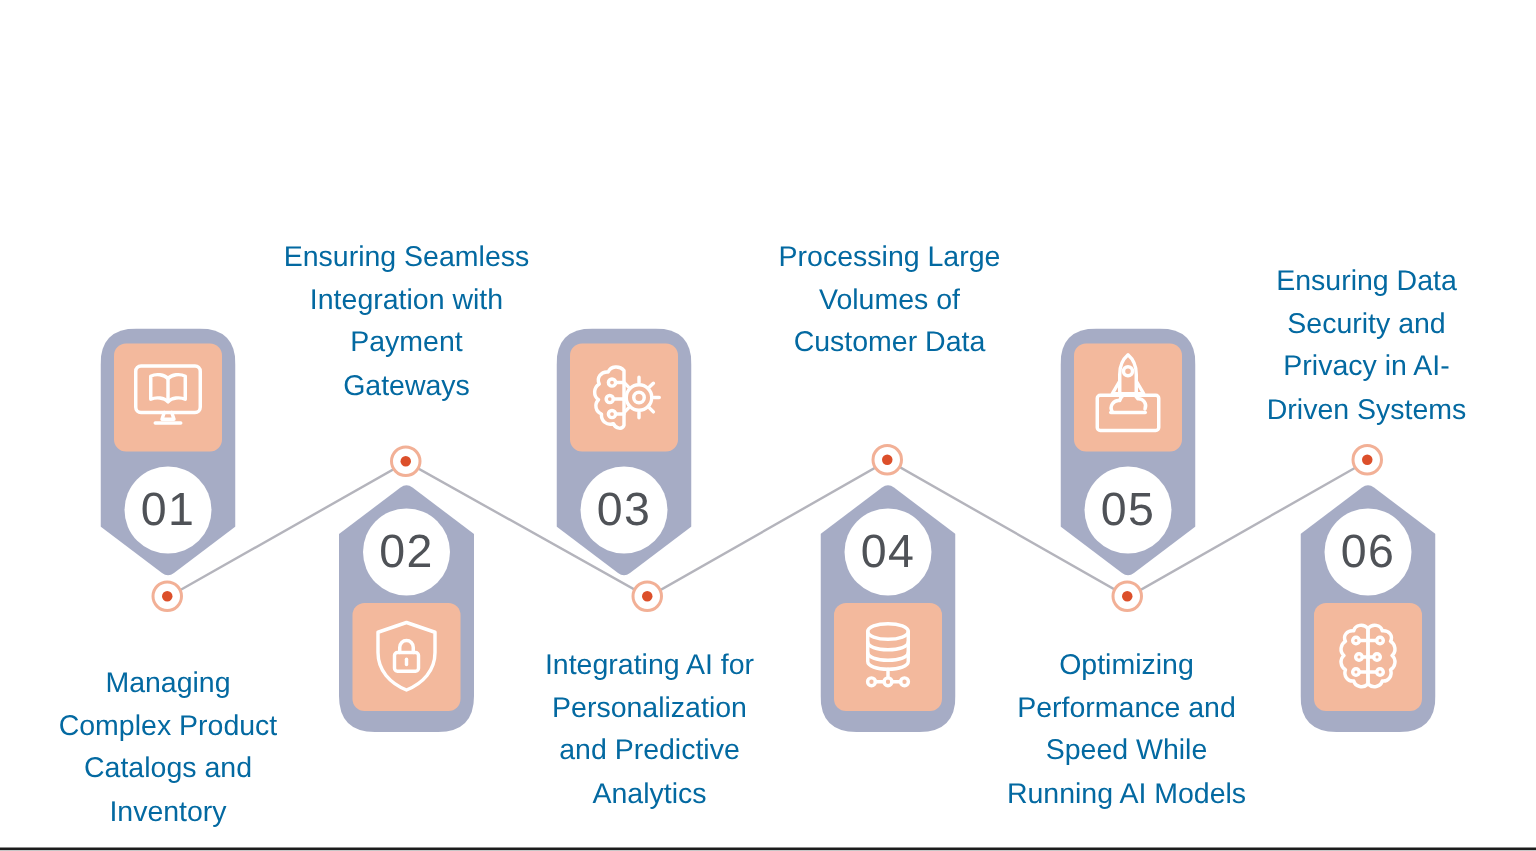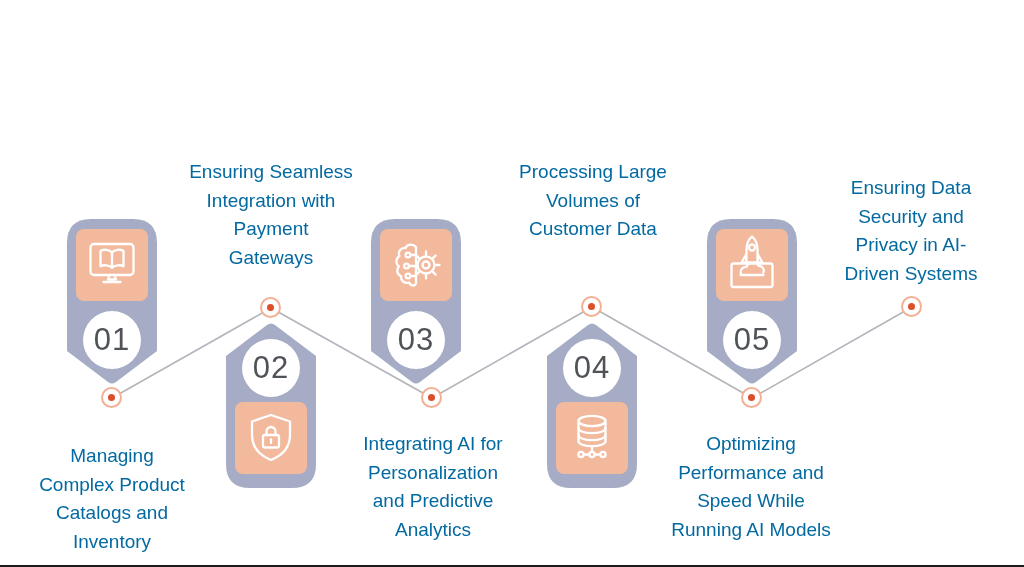--- a/index.html
+++ b/index.html
@@ -165,20 +165,39 @@
         <path class="ic" d="M24.5 46 H47.5"></path>
         <path class="ic-fill" d="M30.5 25 L25.5 33.5 H30.5 Z"></path>
         <path class="ic-fill" d="M41.5 25 L46.5 33.5 H41.5 Z"></path>
         <path class="ic-fill" d="M36 7.5 C32.5 10.5 30.5 15.5 30.5 20.5 V33.5 H41.5 V20.5 C41.5 15.5 39.5 10.5 36 7.5 Z"></path>
         <circle class="ic" cx="36" cy="18.5" r="3"></circle>
       </svg>
     </div>
     <div class="num-circle">05</div>
   </div>
 
+  <div class="badge down" style="left:867px; top:322px;">
+    <svg class="shape" width="90" height="166" viewBox="0 0 90 166">
+      <path d="M41 3 Q45 0 49 3 L90 34 V142 Q90 166 66 166 H24 Q0 166 0 142 V34 Z" fill="#a6acc5"></path>
+    </svg>
+    <div class="icon-tile">
+      <svg width="72" height="72" viewBox="0 0 72 72">
+        <path class="ic" d="M36 17 C33 13.5 27.5 14.5 26.5 18.5 C22 18 19 22 21 25.5 C17.5 27.5 17 32.5 20 35 C17 37.5 17.5 42.5 21 44.5 C19.5 48.5 22.5 52.5 26.5 52 C27.5 56 33 57 36 54 Z"></path>
+        <path class="ic" d="M36 17 C39 13.5 44.5 14.5 45.5 18.5 C50 18 53 22 51 25.5 C54.5 27.5 55 32.5 52 35 C55 37.5 54.5 42.5 51 44.5 C52.5 48.5 49.5 52.5 45.5 52 C44.5 56 39 57 36 54 Z"></path>
+        <circle class="ic" cx="28" cy="25" r="2.2"></circle>
+        <circle class="ic" cx="30" cy="36" r="2.2"></circle>
+        <circle class="ic" cx="28" cy="46" r="2.2"></circle>
+        <circle class="ic" cx="44" cy="25" r="2.2"></circle>
+        <circle class="ic" cx="42" cy="36" r="2.2"></circle>
+        <circle class="ic" cx="44" cy="46" r="2.2"></circle>
+        <path class="ic" d="M30.2 25 H36 M32.2 36 H36 M30.2 46 H36 M41.8 25 H36 M39.8 36 H36 M41.8 46 H36"></path>
+      </svg>
+    </div>
+    <div class="num-circle">06</div>
+  </div>
 
   <div class="node" style="left:101px; top:387px;">
       <div class="dot"></div>
     </div>
   <div class="node" style="left:260px; top:297px;">
       <div class="dot"></div>
     </div>
   <div class="node" style="left:421px; top:387px;">
       <div class="dot"></div>
     </div>

